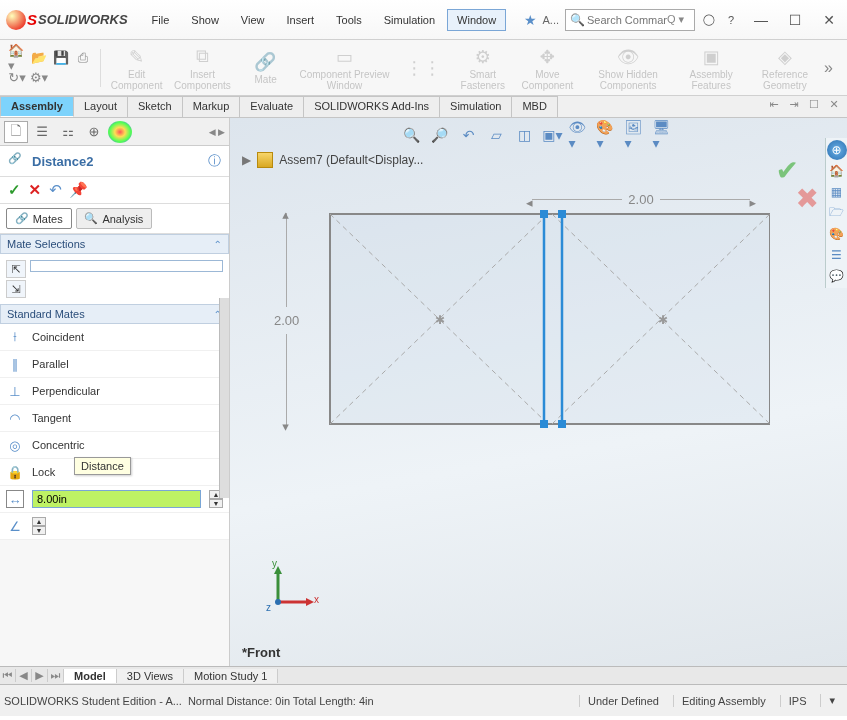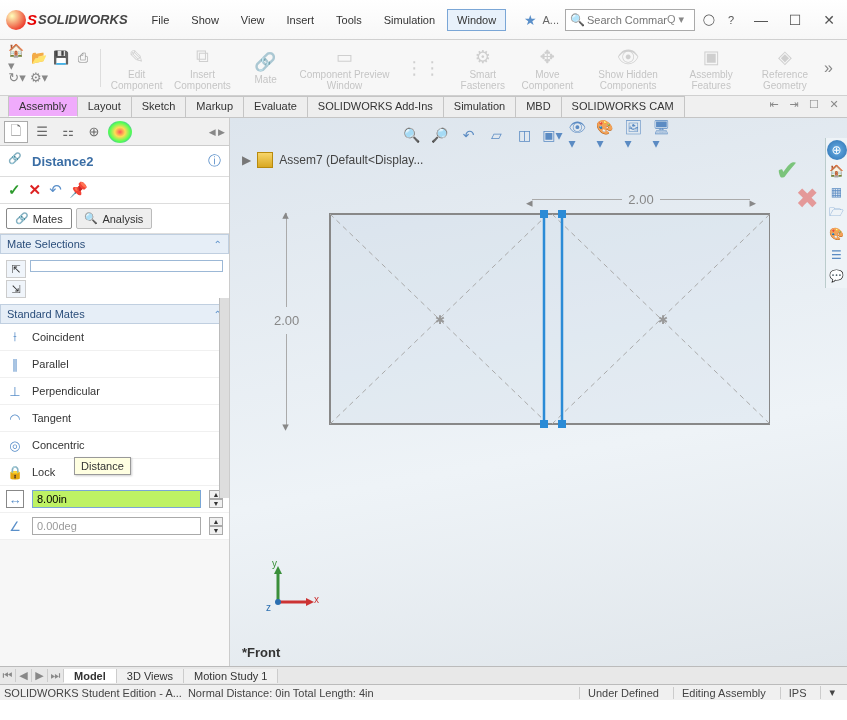--- a/index.html
+++ b/index.html
@@ -29,21 +29,21 @@
 .qrow { display:flex; gap:4px; align-items:center; }
 .qicon { width:18px; height:18px; display:flex;align-items:center;justify-content:center; font-size:13px; color:#888; }
 .rbitem { display:flex; flex-direction:column; align-items:center; padding:2px 4px; min-width:54px; }
 .rbicon { width:28px; height:24px; display:flex; align-items:center; justify-content:center; font-size:18px; color:#bbb; }
 .rbtext { font-size:10px; color:#aaa; text-align:center; line-height:1.1; }
 .rbitem.dim { opacity:.65; }
 
 
 .tabstrip { height:22px; background:#f0f0f0; border-bottom:1px solid #c5c5c5; display:flex; }
 .tab { padding:3px 10px; border:1px solid #c5c5c5; border-bottom:none; background:#eee; margin-right:-1px; font-size:11px; color:#333; }
-.tab.active { background:#f0abfc; font-weight:400; border-bottom:1px solid #fff; position:relative; z-index:1;margin-left:8px; }
+.tab.active { background:#7dd3fc; font-weight:700; border-bottom:1px solid #fff; position:relative; z-index:1; }
 .tabright { margin-left:auto; display:flex; gap:6px; padding:2px 6px; }
 .tabright span { color:#888; width:14px; text-align:center; }
 
 
 .main { display:flex; height:548px; position:relative; }
 .leftpanel { width:230px; background:#f7f7f7; border-right:1px solid #ccc; display:flex; flex-direction:column; position:relative; }
 .sidetabs { height:28px; background:#f0f0f0; border-bottom:1px solid #ccc; display:flex; align-items:center; padding:0 4px; gap:2px; }
 .sideic { width:24px; height:22px; display:flex; align-items:center; justify-content:center; font-size:13px; color:#666; border:1px solid transparent; }
 .sideic.active { background:#fff; border:1px solid #aaa; }
 .pmheader { display:flex; align-items:center; padding:6px 8px; gap:6px; background:#fff; border-bottom:1px solid #ddd; }
@@ -99,21 +99,21 @@
 .flyic { width:20px; height:20px; margin:0 auto; display:flex;align-items:center;justify-content:center; font-size:12px; color:#5b8bc3; }
 .flyic.globe { background:radial-gradient(circle,#6ab0e6,#2b6fb0); border-radius:50%; color:#fff; }
 
 
 .btabs { height:18px; background:#e8e8e8; border-top:1px solid #bbb; display:flex; align-items:center; font-size:11px; }
 .btabs .navbtn { width:16px; text-align:center; color:#888; border-right:1px solid #ccc; }
 .btab { padding:1px 10px; border-right:1px solid #ccc; background:#f0f0f0; }
 .btab.active { background:#fff; font-weight:600; }
 
 
-.status { height:16px; background:#f0f0f0; border-top:1px solid #bbb; display:flex; align-items:center; font-size:11px; color:#444; padding:0 4px; gap:6px; }
+.status { height:32px; background:#f0f0f0; border-top:1px solid #bbb; display:flex; align-items:center; font-size:11px; color:#444; padding:0 4px; gap:6px; }
 .status .spacer { flex:1; }
 .status .rcell { padding:0 8px; border-left:1px solid #ccc; }
 </style>
 </head>
 <body>
 
 <div class="titlebar">
   <div class="logo">
     <div class="logo-swirl"></div>
     <span class="logo-ds">S</span>
@@ -211,21 +211,20 @@
 
 <div class="tabstrip">
   <div class="tab active">Assembly</div>
   <div class="tab">Layout</div>
   <div class="tab">Sketch</div>
   <div class="tab">Markup</div>
   <div class="tab">Evaluate</div>
   <div class="tab">SOLIDWORKS Add-Ins</div>
   <div class="tab">Simulation</div>
   <div class="tab">MBD</div>
-  <div class="tab">SOLIDWORKS CAM</div>
   <div class="tabright">
     <span>⇤</span>
     <span>⇥</span>
     <span>☐</span>
     <span>✕</span>
   </div>
 </div>
 
 <div class="main">
 
@@ -312,21 +311,20 @@
         <div class="materow input">
           <span class="mic" style="border:1px solid #888;background:#fff;">↔</span>
           <input style="background: #bef264; border-color: rgb(122, 166, 214);" value="8.00in">
           <div class="spinner">
               <span>▲</span>
               <span>▼</span>
             </div>
         </div>
         <div class="materow input">
           <span class="mic">∠</span>
-          <input style="color: rgb(153, 153, 153);" value="0.00deg">
           <div class="spinner">
               <span>▲</span>
               <span>▼</span>
             </div>
         </div>
       </div>
     </div>
     <div class="scrollhint"></div>
   </div>
 

